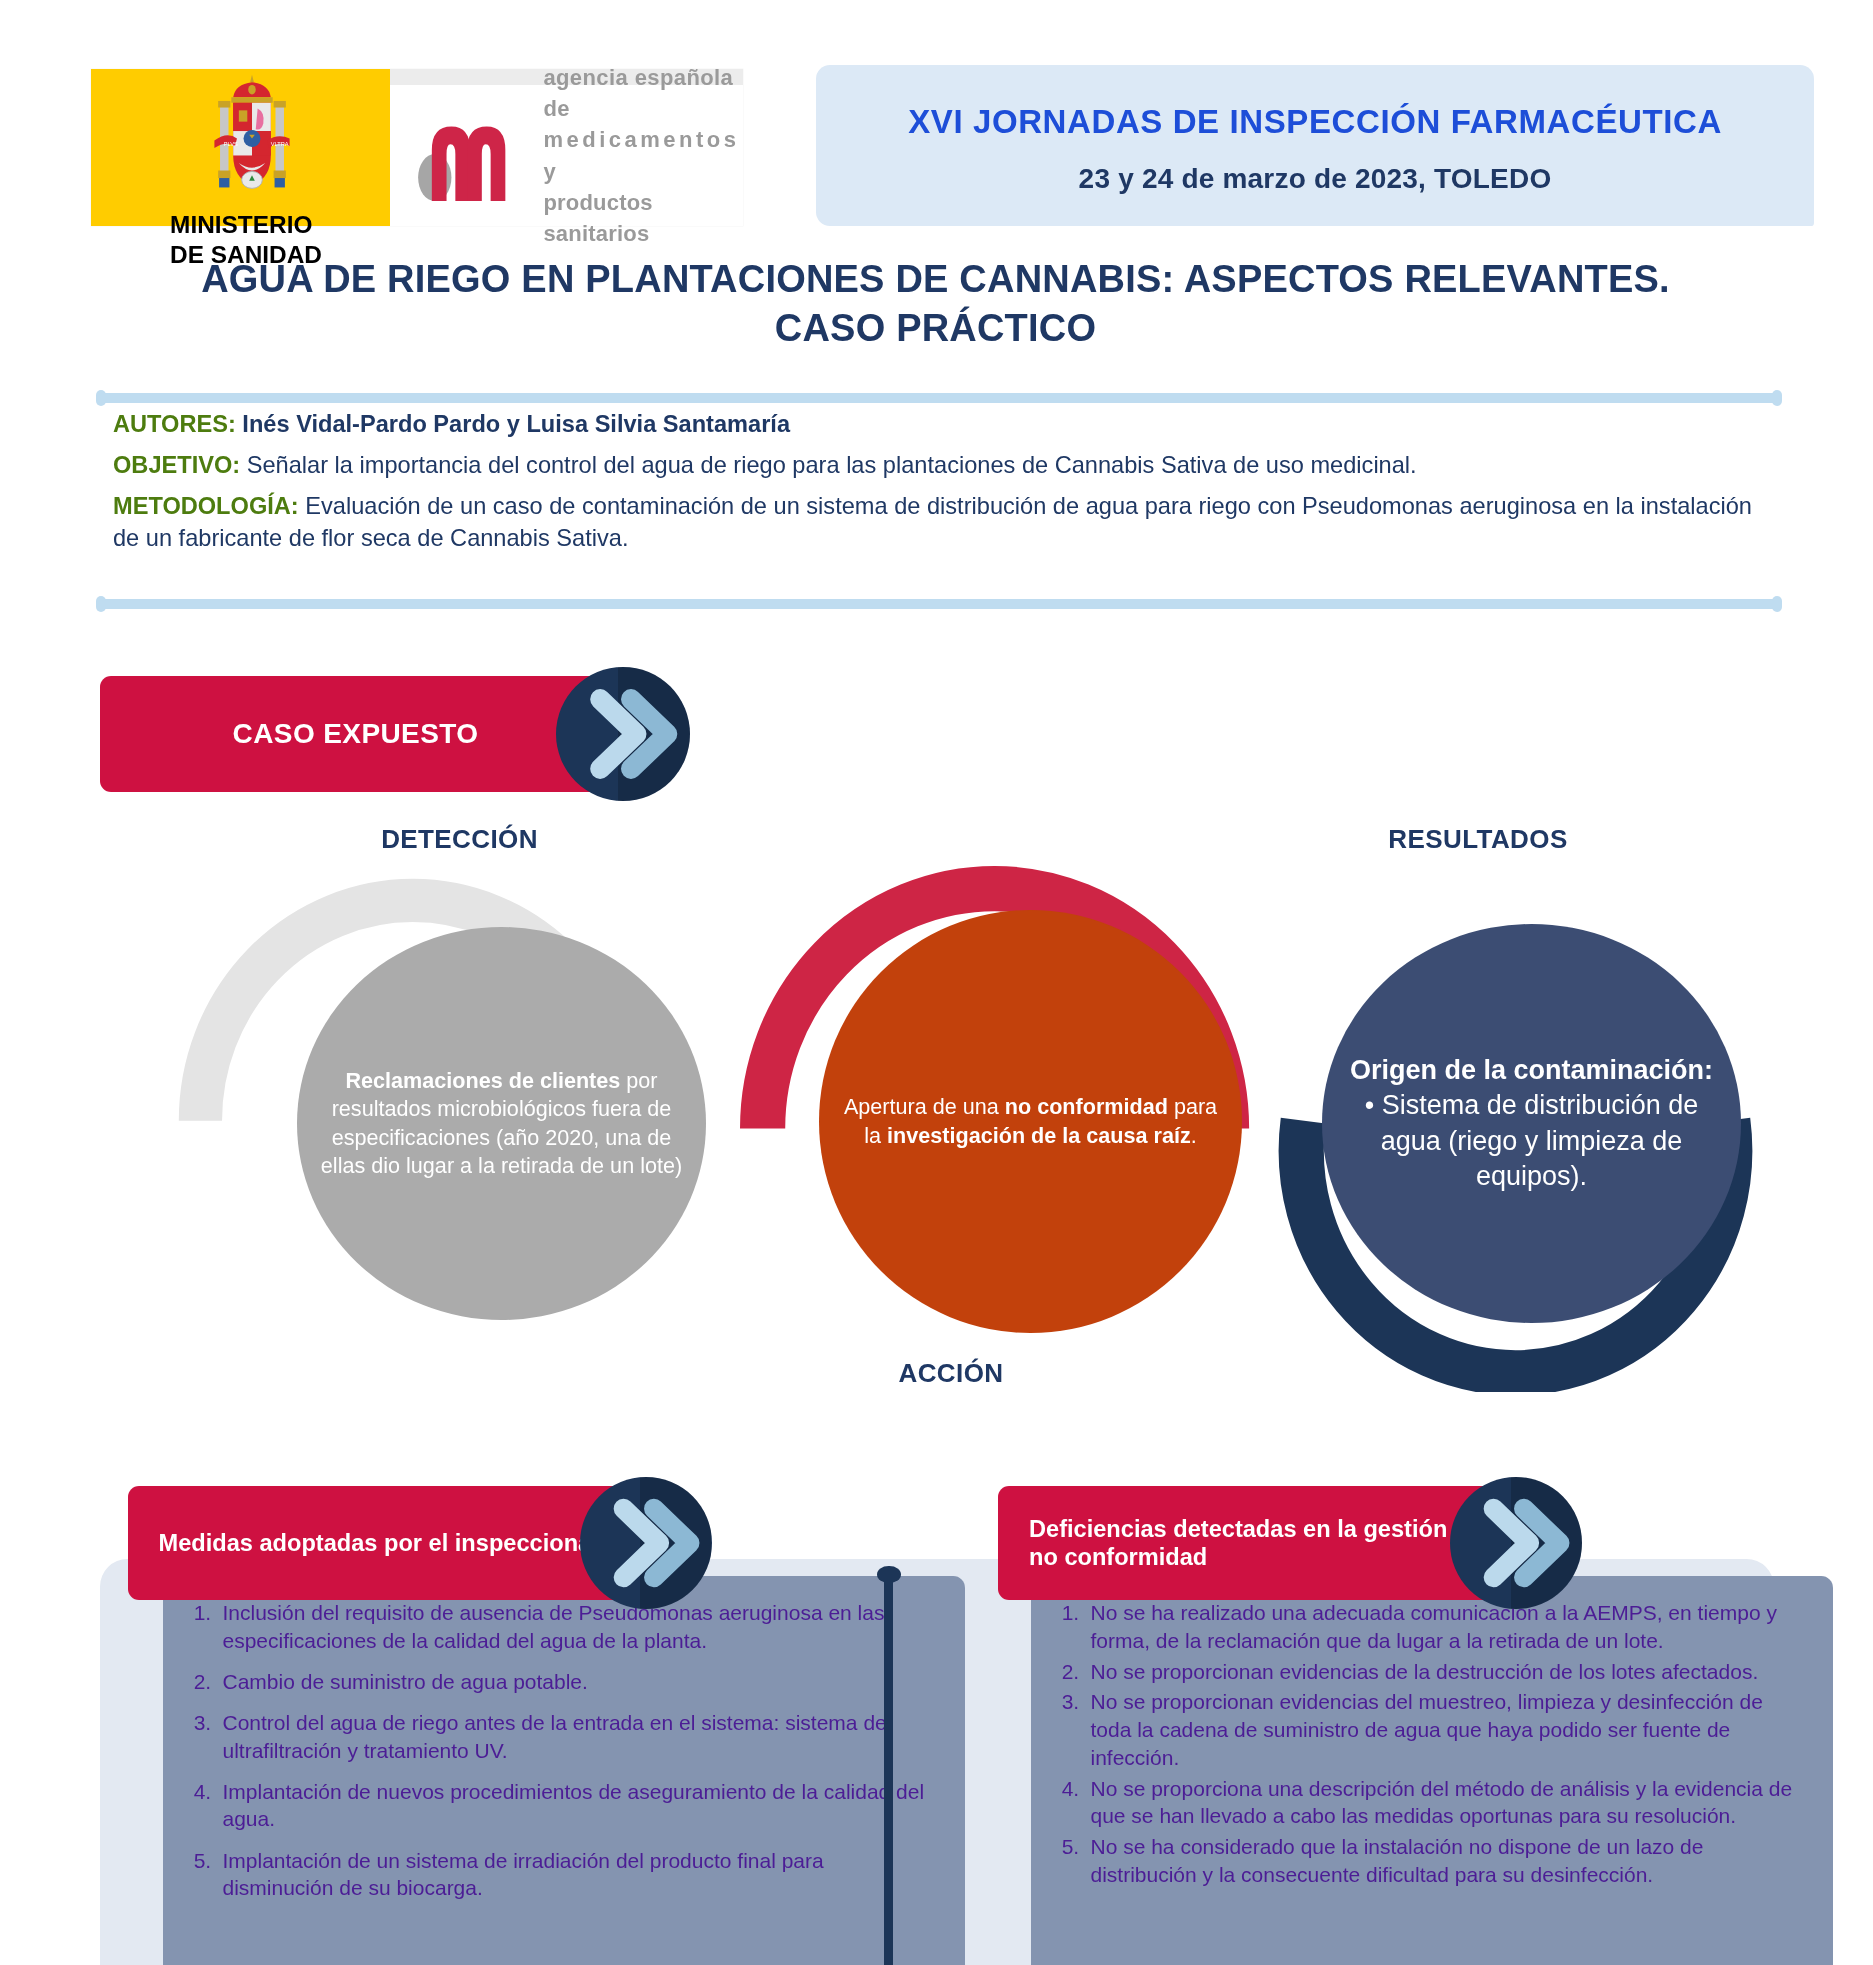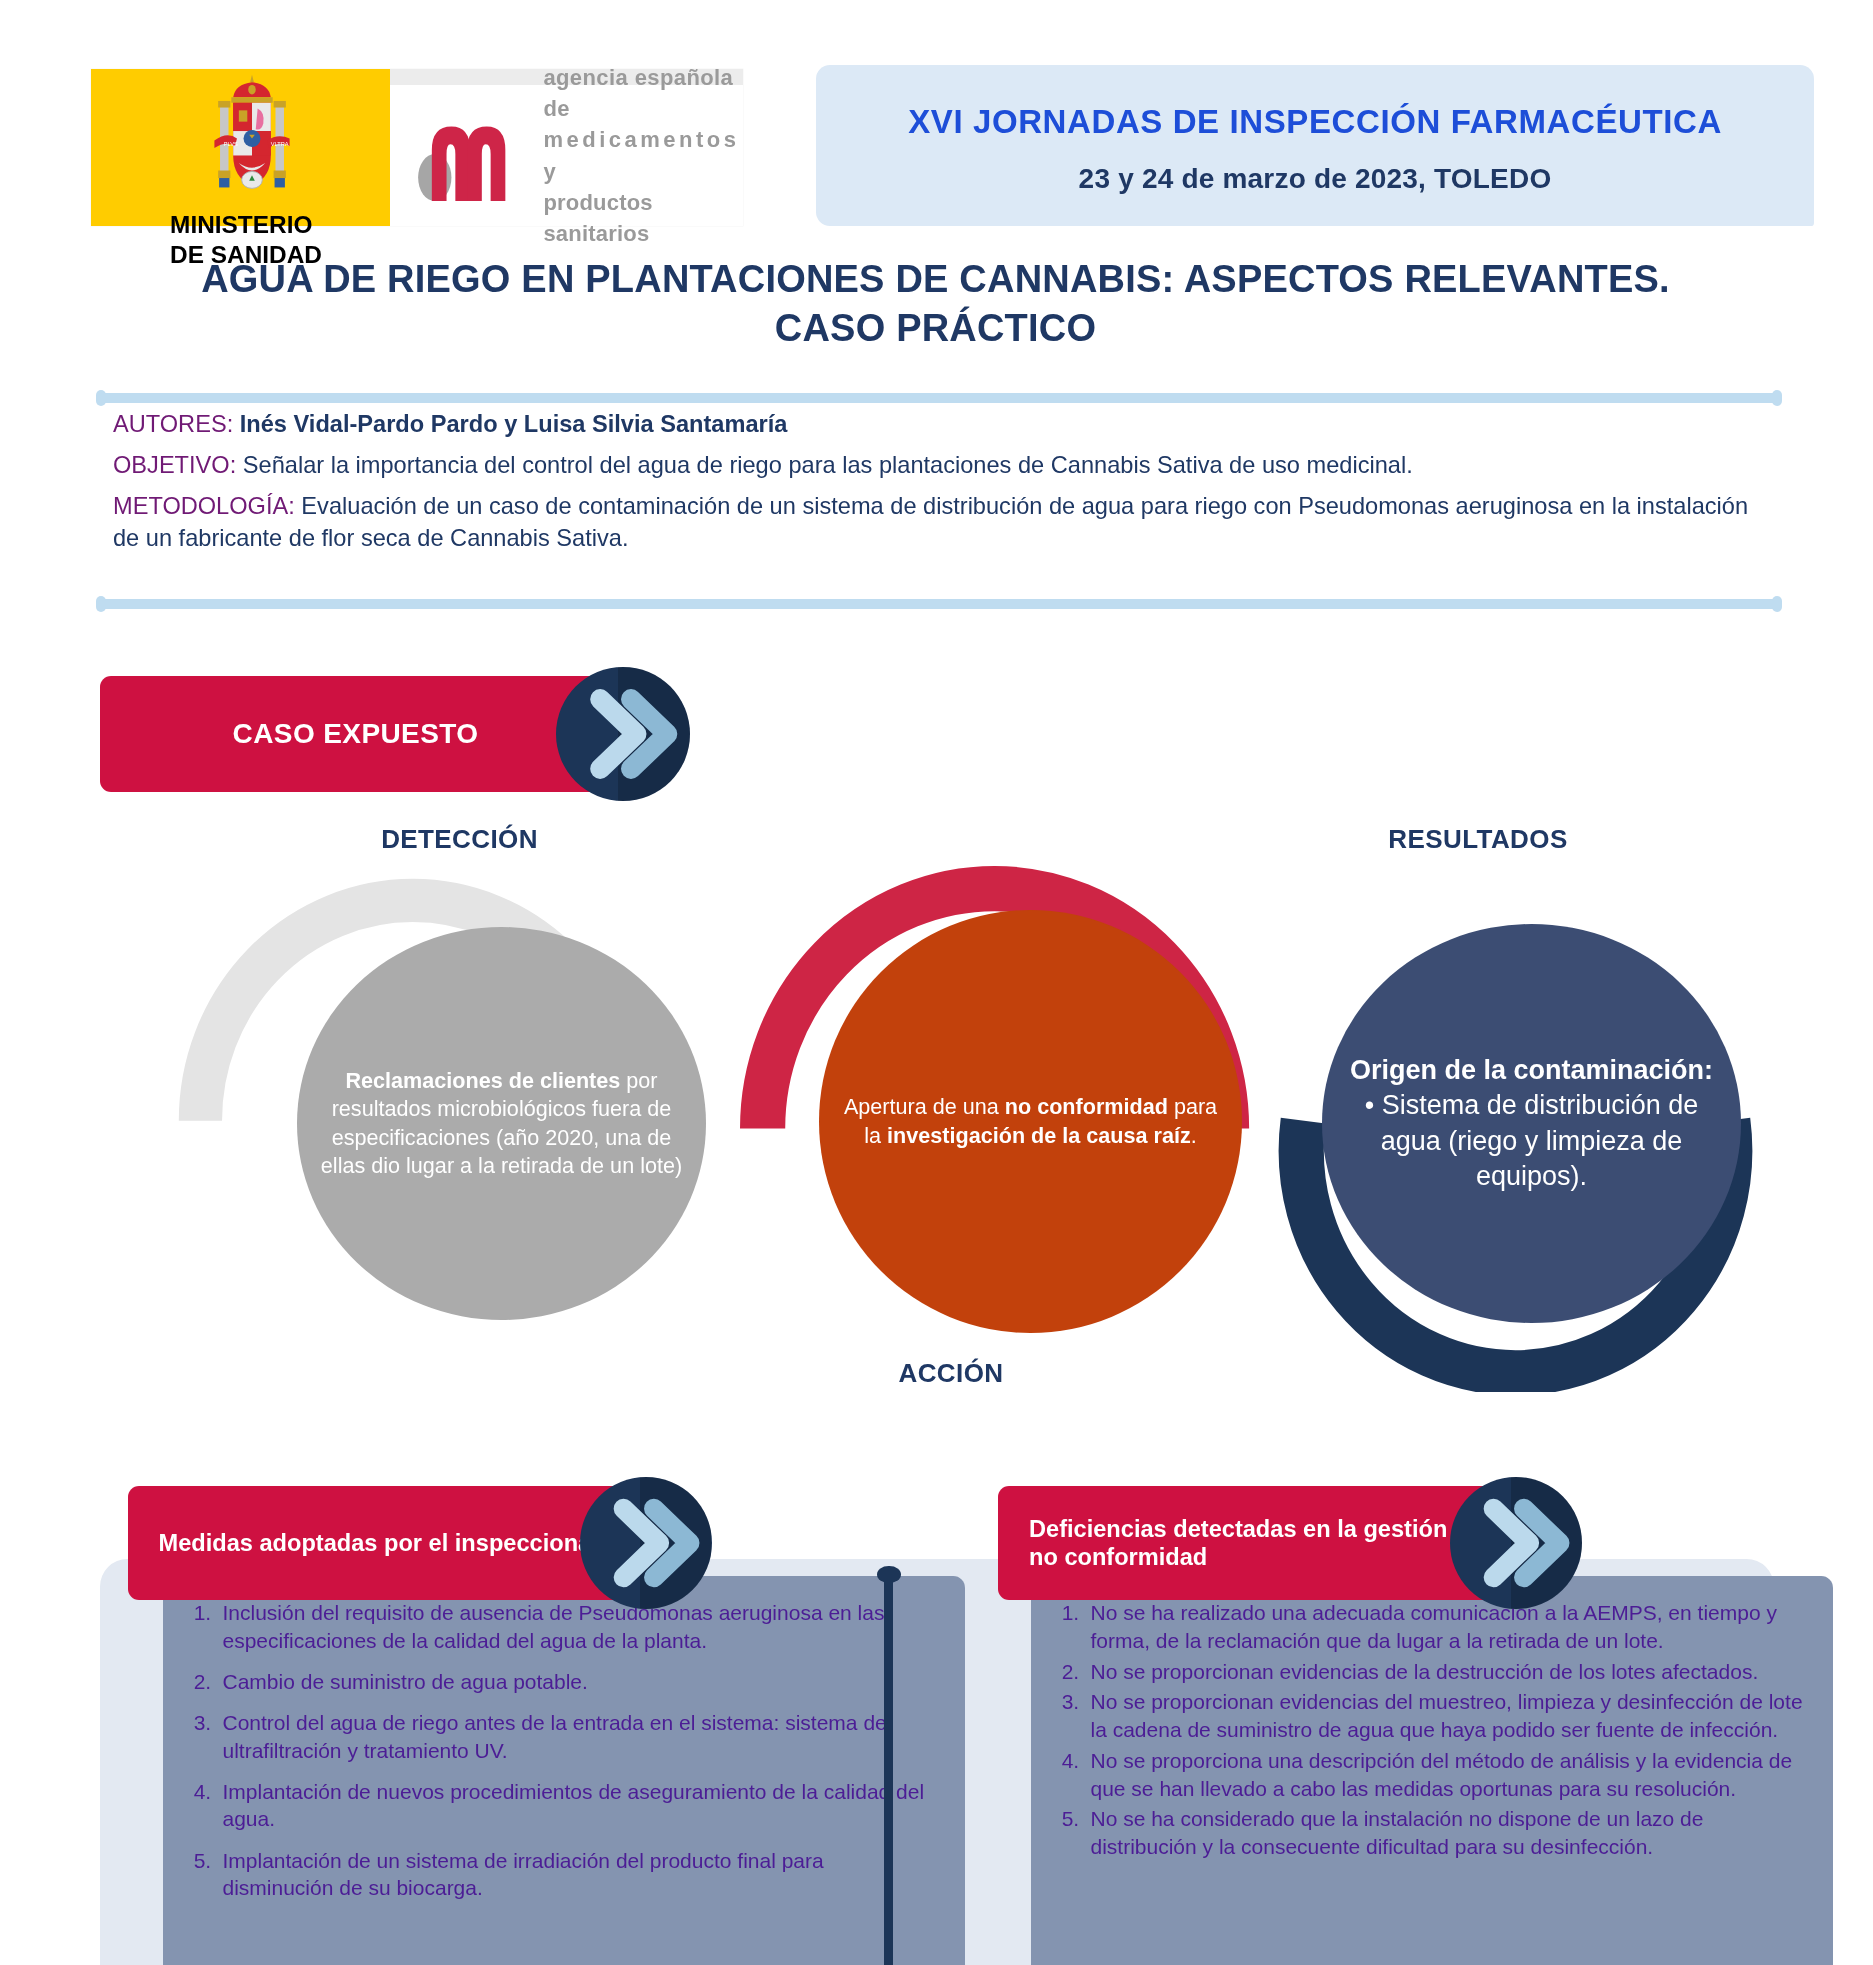--- a/index.html
+++ b/index.html
@@ -78,21 +78,21 @@
   .divider:before{left:-2.4px;}
   .divider:after{right:-2.4px;}
   .divider.d1{top:393px;}
   .divider.d2{top:599px;}
 
   
   .meta{position:absolute;left:113px;top:409px;width:1651px;}
   .meta p{
     margin:0 0 9.4px 0;font-size:23.6px;line-height:1.35;color:#1F3864;font-weight:400;
   }
-  .meta .k{color:#701a75;font-weight:400;}
+  .meta .k{color:#4d7c0f;font-weight:700;}
   .meta .b{font-weight:700;}
 
   
   .case-banner{
     position:absolute;left:100px;top:676px;width:558px;height:116px;
   }
   .case-banner .bar{
     position:absolute;left:0;top:0;width:511px;height:116px;
     background:#CE1141;border-radius:11px;
     display:flex;align-items:center;justify-content:center;
@@ -337,21 +337,21 @@
         <li>Control del agua de riego antes de la entrada en el sistema: sistema de ultrafiltración y tratamiento UV.</li>
         <li>Implantación de nuevos procedimientos de aseguramiento de la calidad del agua.</li>
         <li>Implantación de un sistema de irradiación del producto final para disminución de su biocarga.</li>
       </ol>
     </div>
 
     <div class="pbox right">
       <ol>
         <li>No se ha realizado una adecuada comunicación a la AEMPS, en tiempo y forma, de la reclamación que da lugar a la retirada de un lote.</li>
         <li>No se proporcionan evidencias de la destrucción de los lotes afectados.</li>
-        <li>No se proporcionan evidencias del muestreo, limpieza y desinfección de lote la cadena de suministro de agua que haya podido ser fuente de infección.</li>
+        <li>No se proporcionan evidencias del muestreo, limpieza y desinfección de toda la cadena de suministro de agua que haya podido ser fuente de infección.</li>
         <li>No se proporciona una descripción del método de análisis y la evidencia de que se han llevado a cabo las medidas oportunas para su resolución.</li>
         <li>No se ha considerado que la instalación no dispone de un lazo de distribución y la consecuente dificultad para su desinfección.</li>
       </ol>
     </div>
 
     <div class="phead left">
       <div class="bar">
         <span>Medidas adoptadas por el inspeccionado</span>
       </div>
       <div class="chevron-badge">

